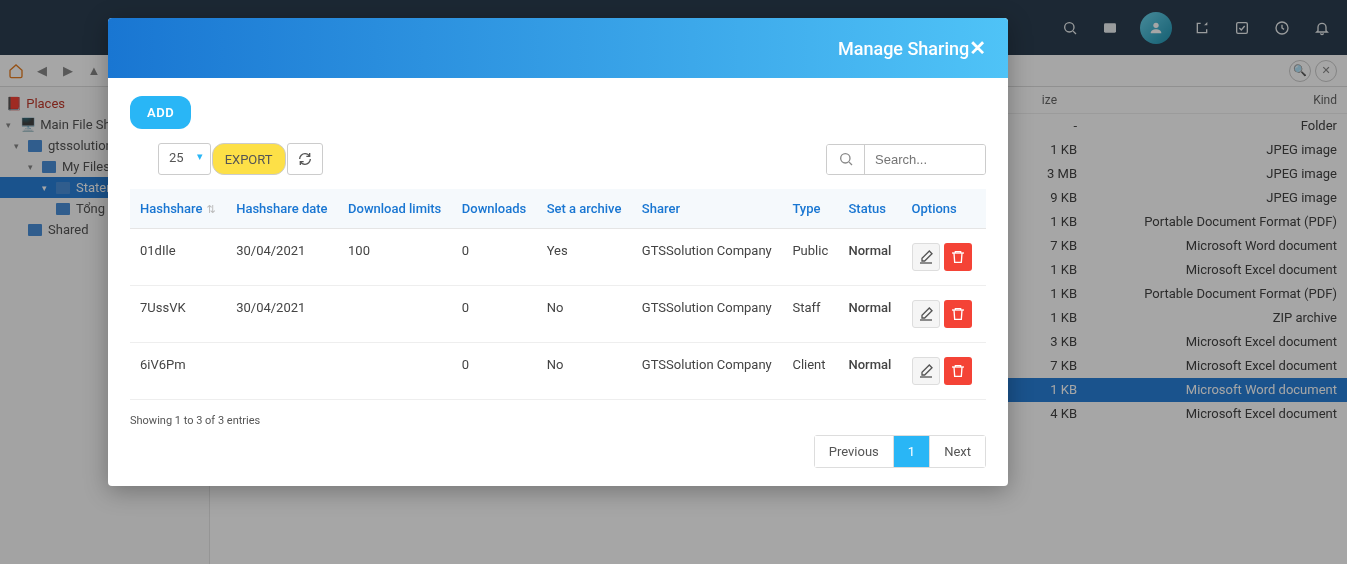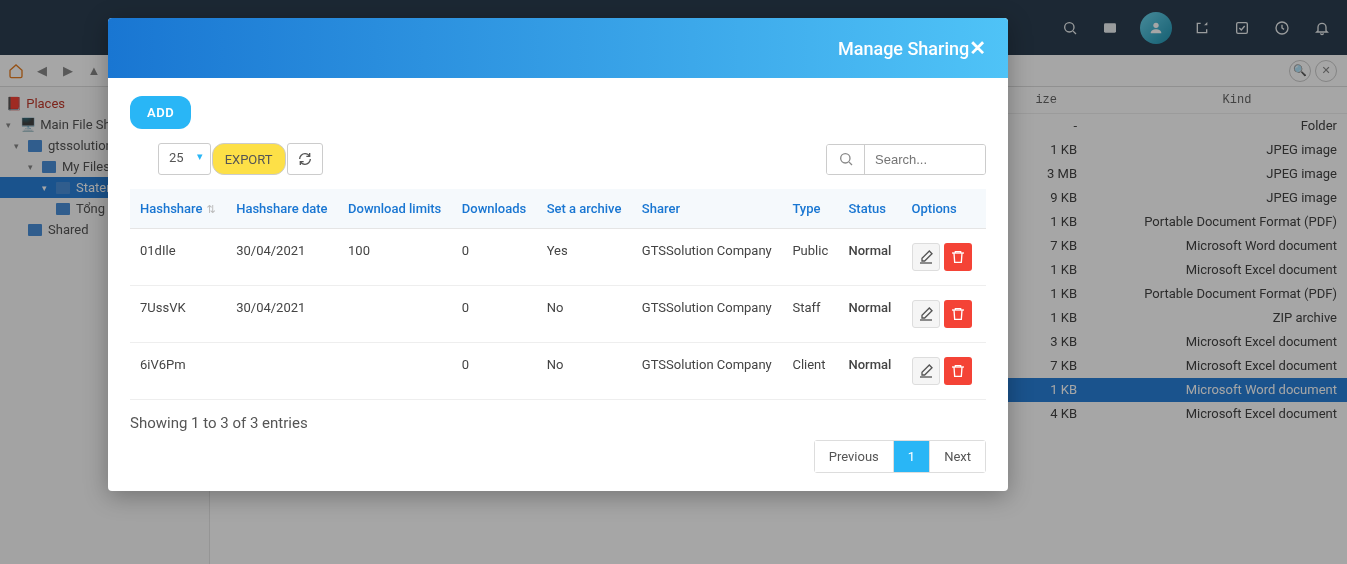--- a/index.html
+++ b/index.html
@@ -26,21 +26,21 @@
 .sidebar-item .folder-icon { width:14px; height:12px; background:#f0c419; border-radius:1px; margin-right:2px;}
 .sidebar-item .folder-icon.blue { background:#4a90d9;}
 .sidebar-item .folder-icon.open { background:#4a90d9;}
 .indent-1 { padding-left: 14px; }
 .indent-2 { padding-left: 28px; }
 .indent-3 { padding-left: 42px; }
 .indent-4 { padding-left: 56px; }
 
 .content { flex: 1; background: #fff; position: relative; }
 .file-header { display: flex; justify-content: flex-end; border-bottom: 1px solid #eee; padding: 6px 10px; font-size: 12px; color: #666; gap: 80px;}
-.file-header .col { text-align: center; font-family: Liberation Mono, monospace; }
+.file-header .col { text-align: right; }
 .file-list { }
 .file-row { display: flex; justify-content: flex-end; padding: 4px 10px; font-size: 13px; color: #444; gap: 60px; border-bottom: 1px solid transparent; }
 .file-row .size { width: 60px; text-align: right; }
 .file-row .kind { width: 200px; text-align: right; }
 .file-row.selected { background: #2980d9; color: #fff; }
 
 
 .overlay { position: absolute; inset: 0; background: rgba(0,0,0,0.35); z-index: 10; }
 
 
@@ -66,21 +66,21 @@
 
 .data-table { width: 100%; border-collapse: collapse; margin-top: 14px; }
 .data-table thead th { background: #f5f9fc; text-align: left; padding: 12px 10px; font-size: 13px; color: #1976d2; font-weight: 500; border-bottom: 1px solid #e5e5e5; position: relative; vertical-align: middle; }
 .data-table thead th .sort-icon { color:#bbb; font-size:11px; margin-left:4px;}
 .data-table tbody td { padding: 14px 10px; border-bottom: 1px solid #eee; color: #444; vertical-align: top; font-size: 13px;}
 .status-normal { color: #4caf50; font-weight: 500; }
 .opt-btn { width: 28px; height: 28px; border-radius: 3px; display: inline-flex; align-items: center; justify-content: center; cursor: pointer; margin-right: 4px; }
 .opt-edit { background: #f5f5f5; border: 1px solid #ddd; color: #555; }
 .opt-delete { background: #f44336; color: #fff; }
 
-.table-info { margin-top: 14px; color: #555; font-size: 15px;}
+.table-info { margin-top: 14px; color: #555; font-size: 11px;}
 .pagination { display: flex; justify-content: flex-end; margin-top: 8px; border:1px solid #ddd; border-radius:3px; width:fit-content; margin-left:auto;}
 .page-btn { padding: 8px 14px; cursor: pointer; color: #555; border-right:1px solid #ddd; background:#fff;}
 .page-btn:last-child { border-right:none;}
 .page-btn.active { background: #29b6f6; color: #fff; }
 
 svg { width: 16px; height: 16px; }
 </style>
 </head>
 <body>
 

